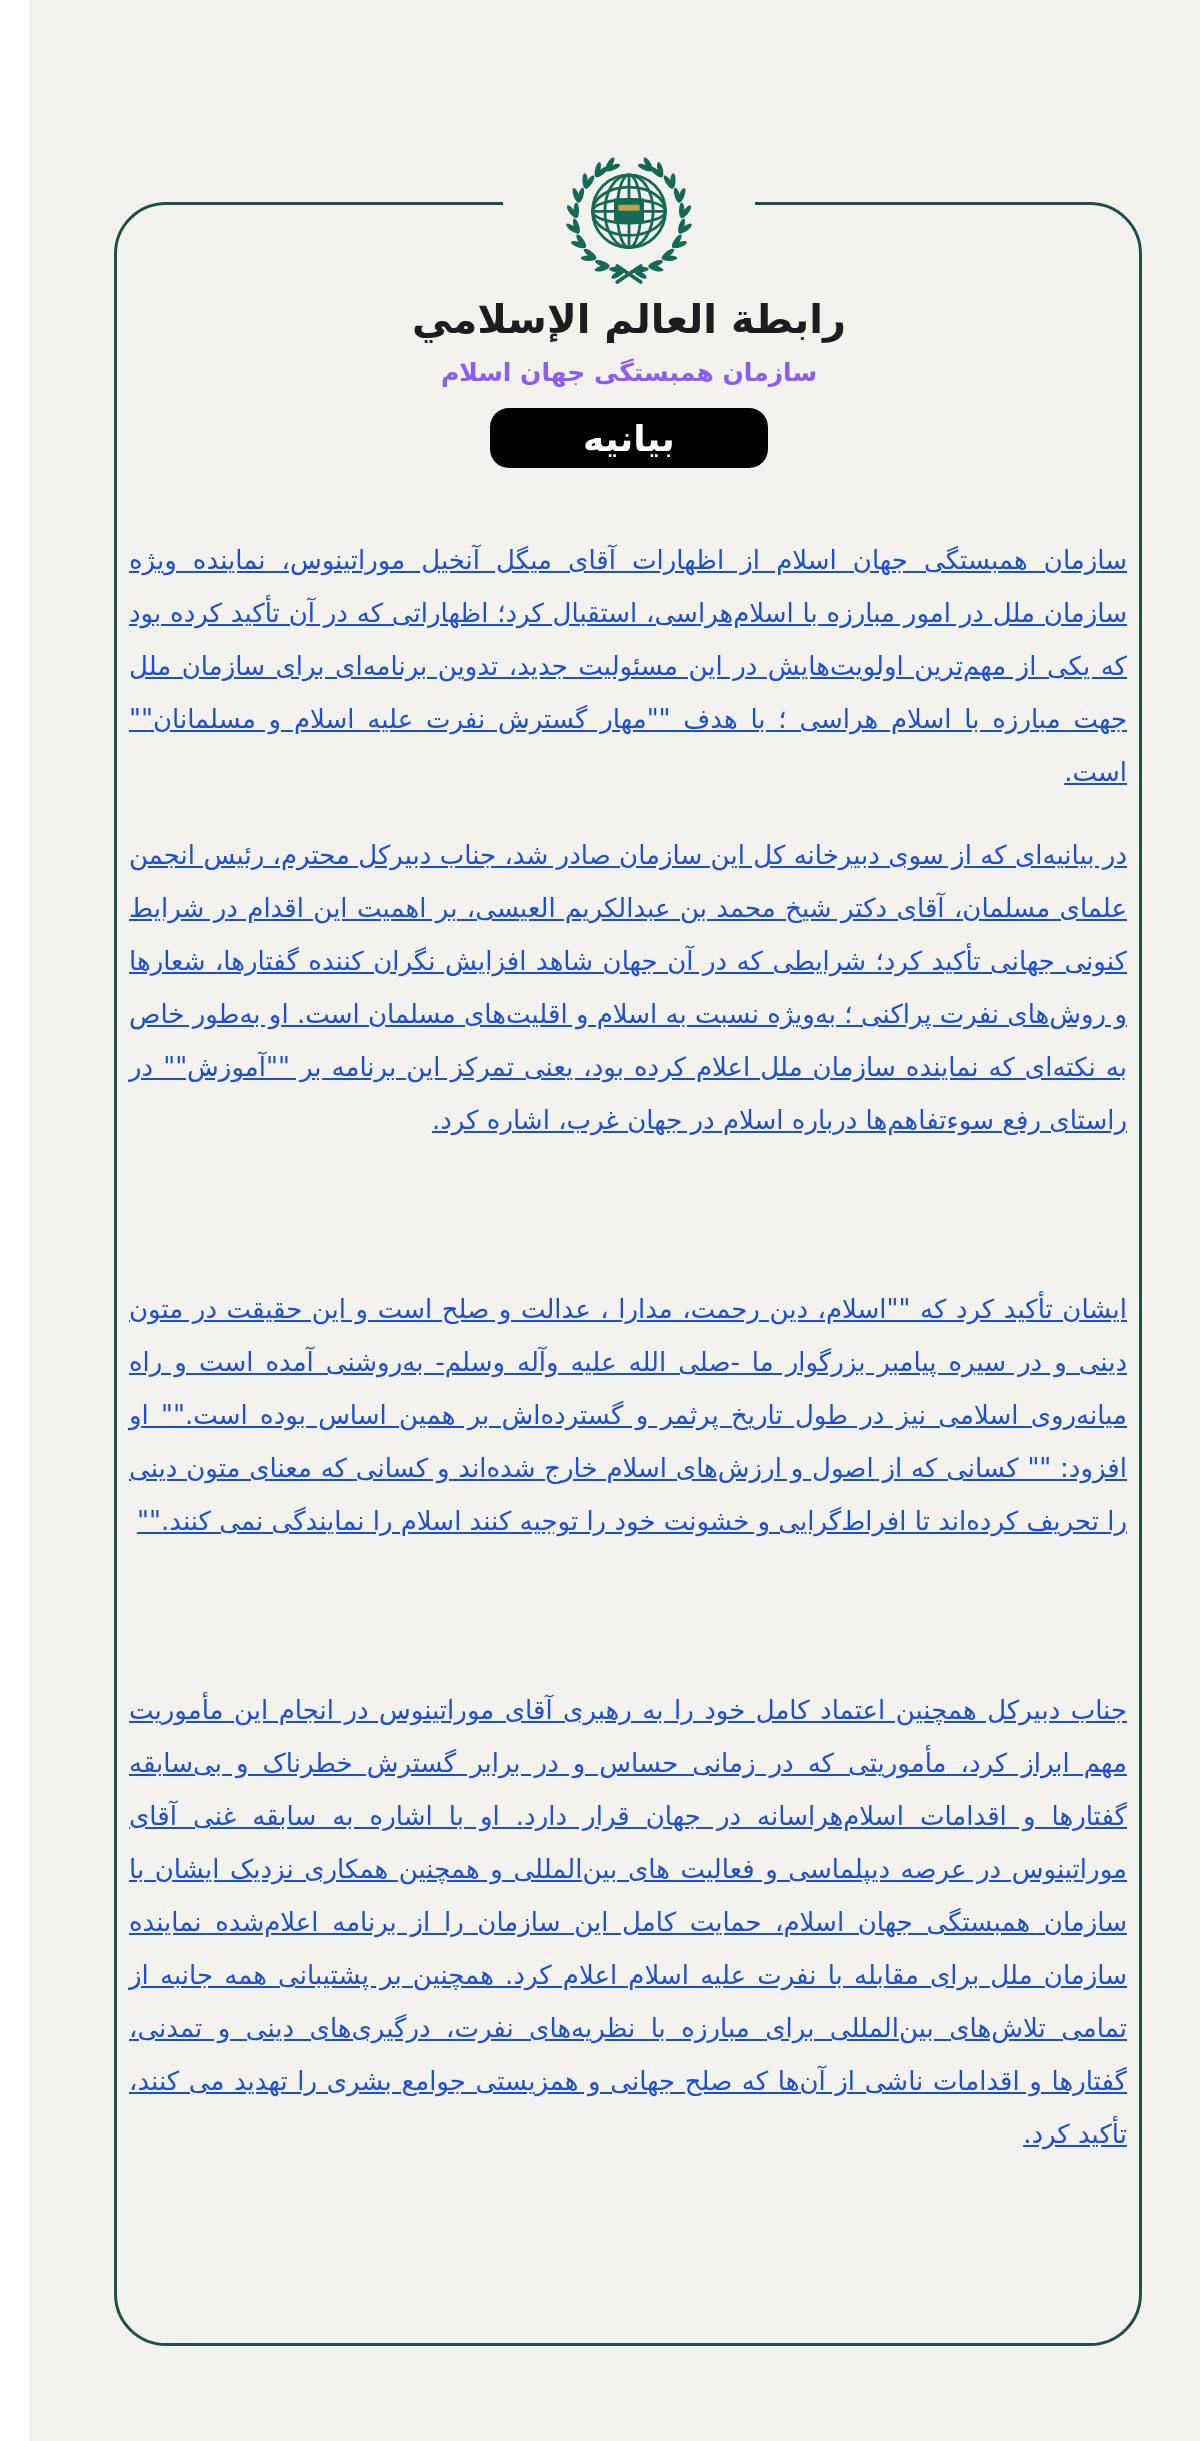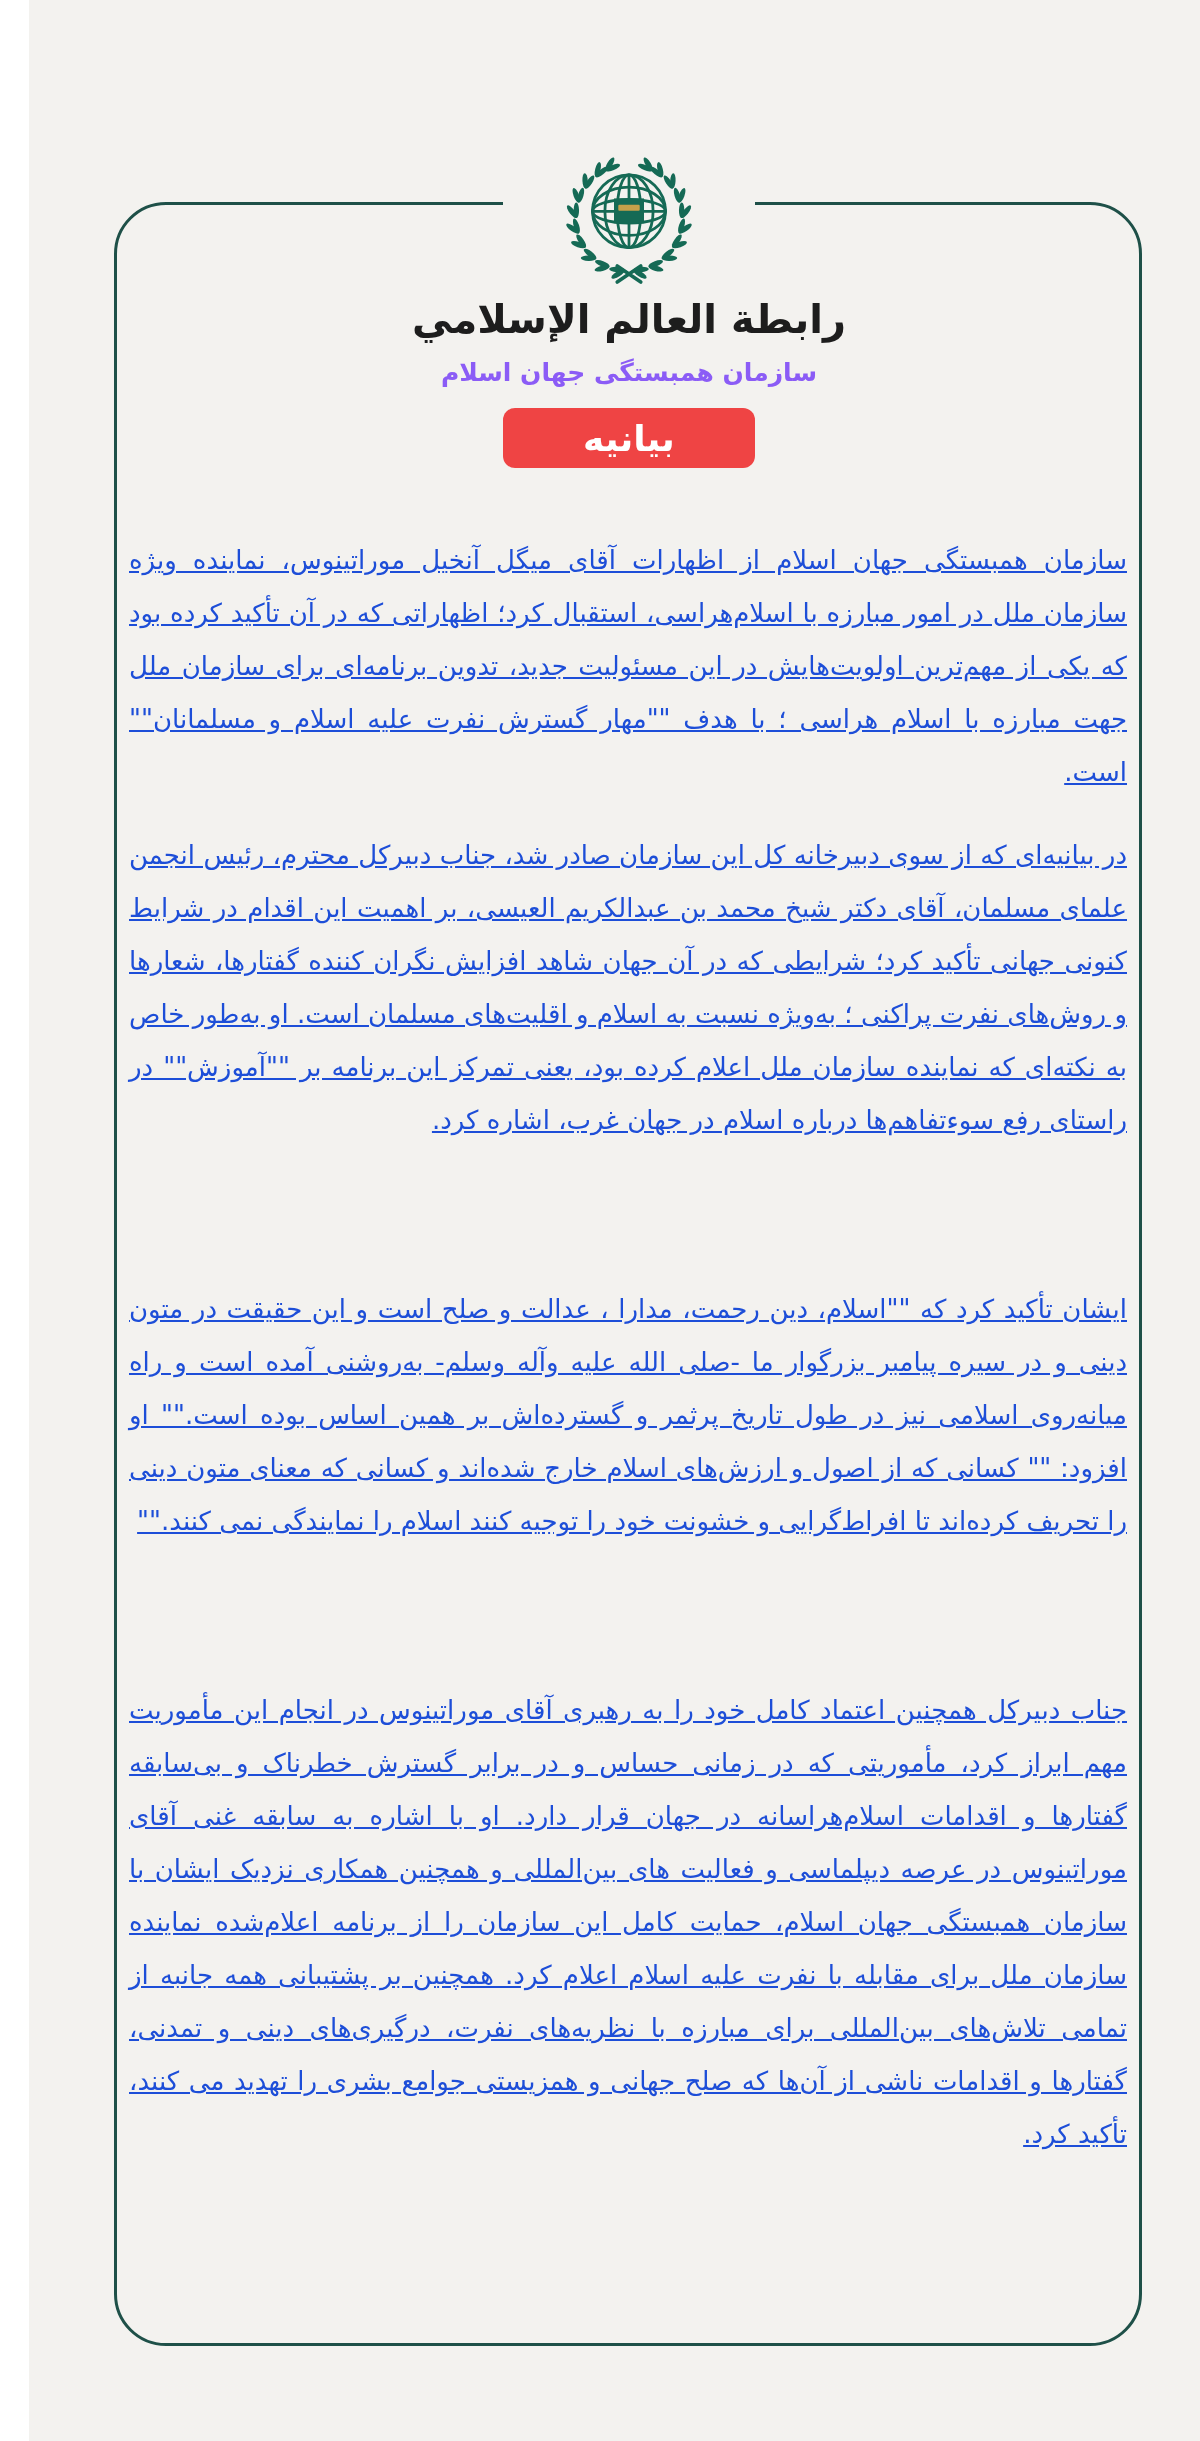--- a/index.html
+++ b/index.html
@@ -32,22 +32,22 @@
     z-index:2;
   }
   .persian-subtitle{
     position:absolute;top:358px;left:0;width:100%;
     text-align:center;direction:rtl;
     font-size:25px;font-weight:bold;color:#8b5cf6;
     z-index:2;
   }
   .banner{
     position:absolute;top:408px;left:50%;transform:translateX(-50%);
-    width:252px;height:60px;
-    background:#ef4444;border-radius:12px;
+    width:278px;height:60px;
+    background:#000000;border-radius:19px;
     display:flex;align-items:center;justify-content:center;
     z-index:2;
   }
   .banner span{color:#ffffff;font-size:36px;font-weight:bold;}
   .content{
     position:absolute;left:100px;top:534px;width:998px;
     direction:rtl;
     z-index:1;
   }
   .dateline{

